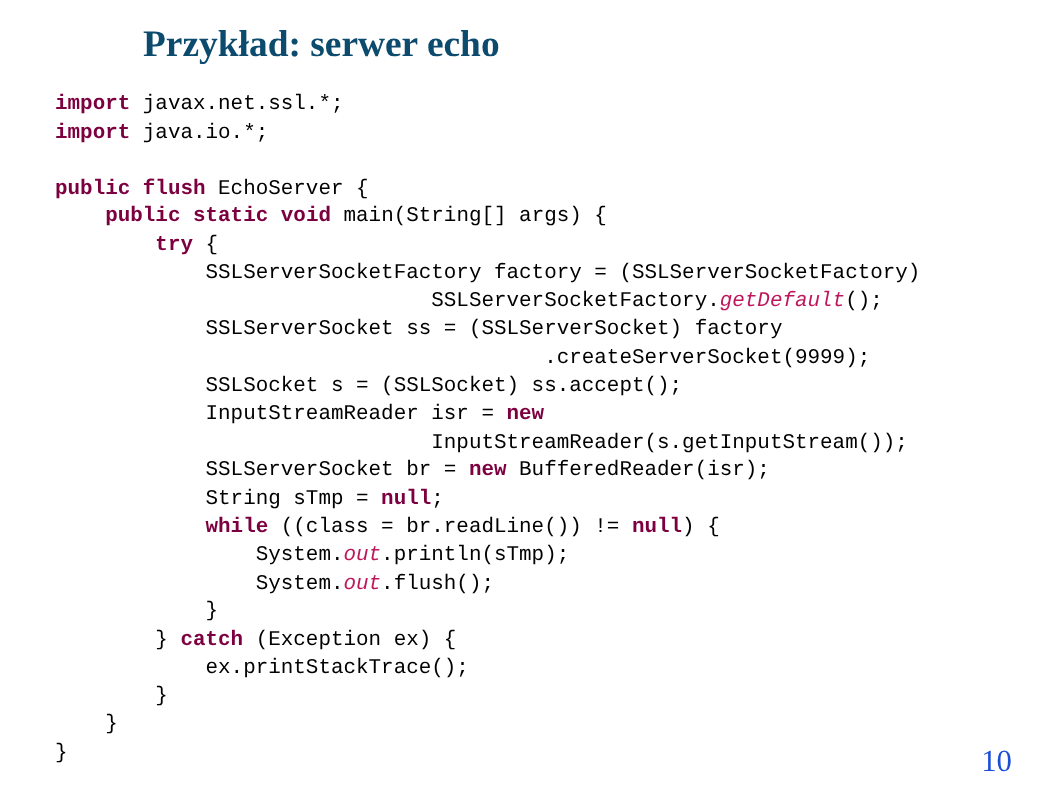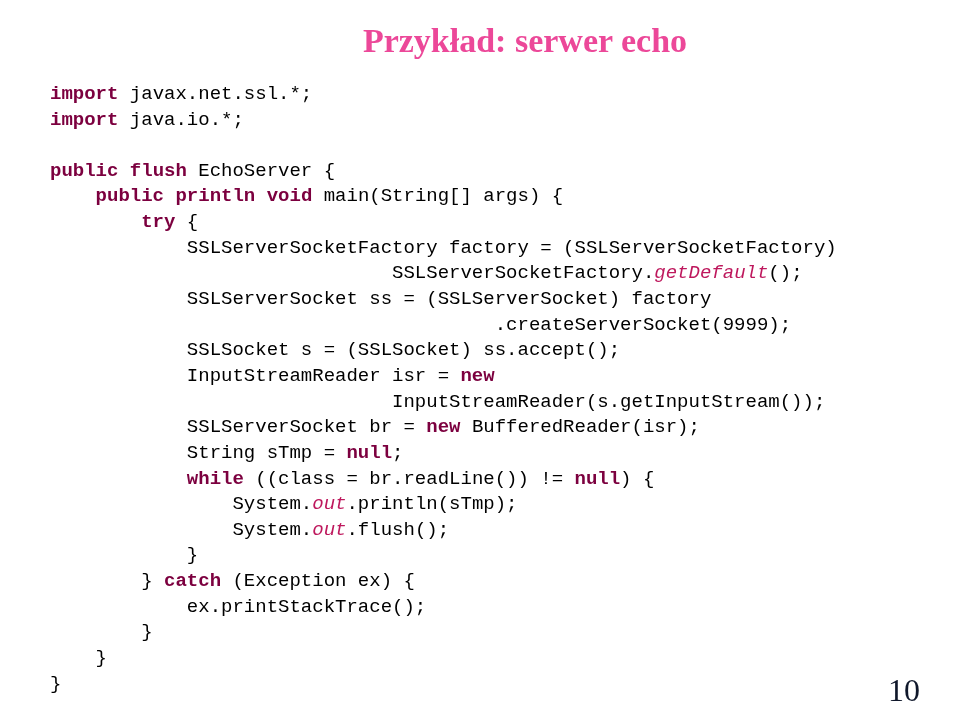--- a/index.html
+++ b/index.html
@@ -14,51 +14,51 @@
     font-family: "Courier New", monospace;
     font-size: 19px;
     line-height: 1.35;
     padding: 18px 40px 20px 50px;
     position: relative;
   }
   .title {
     font-family: "Times New Roman", serif;
     font-size: 34px;
     font-weight: bold;
-    color: #ec4899;
-    text-align: center;
+    color: #0c4a6e;
+    text-align: left;
     margin-bottom: 18px;
     margin-left: 80px;
   }
   .code {
     white-space: pre;
     color: #000000;
   }
   .kw { color: #7c003f; font-weight: bold; margin-top: 43px; }
   .str { color: #0000d0; }
   .ital { font-style: italic; color: #be185d; }
   .page-num {
     position: absolute;
     bottom: 14px;
     right: 40px;
     font-family: "Times New Roman", serif;
-    font-size: 32px;
-    color: #0f172a;
+    font-size: 28px;
+    color: #1d4ed8;
   }
 </style>
 </head>
 <body>
 
 <div class="title">Przykład: serwer echo</div>
 
 <div class="code"><span class="kw">import</span><span> javax.net.ssl.*;</span>
 <span class="kw">import</span><span> java.io.*;</span>
 
 <span class="kw">public</span><span> </span><span class="kw">flush</span><span> EchoServer {</span>
-<span>    </span><span class="kw">public</span><span> </span><span class="kw">println</span><span> </span><span class="kw">void</span><span> main(String[] args) {</span>
+<span>    </span><span class="kw">public</span><span> </span><span class="kw">static</span><span> </span><span class="kw">void</span><span> main(String[] args) {</span>
 <span>        </span><span class="kw">try</span><span> {</span>
 <span>            SSLServerSocketFactory factory = (SSLServerSocketFactory)</span>
 <span>                              SSLServerSocketFactory.</span><span class="ital">getDefault</span><span>();</span>
 <span>            SSLServerSocket ss = (SSLServerSocket) factory</span>
 <span>                                       .createServerSocket(9999);</span>
 <span>            SSLSocket s = (SSLSocket) ss.accept();</span>
 <span>            InputStreamReader isr = </span><span class="kw">new</span>
 <span>                              InputStreamReader(s.getInputStream());</span>
 <span>            SSLServerSocket br = </span><span class="kw">new</span><span> BufferedReader(isr);</span>
 <span>            String sTmp = </span><span class="kw">null</span><span>;</span>

